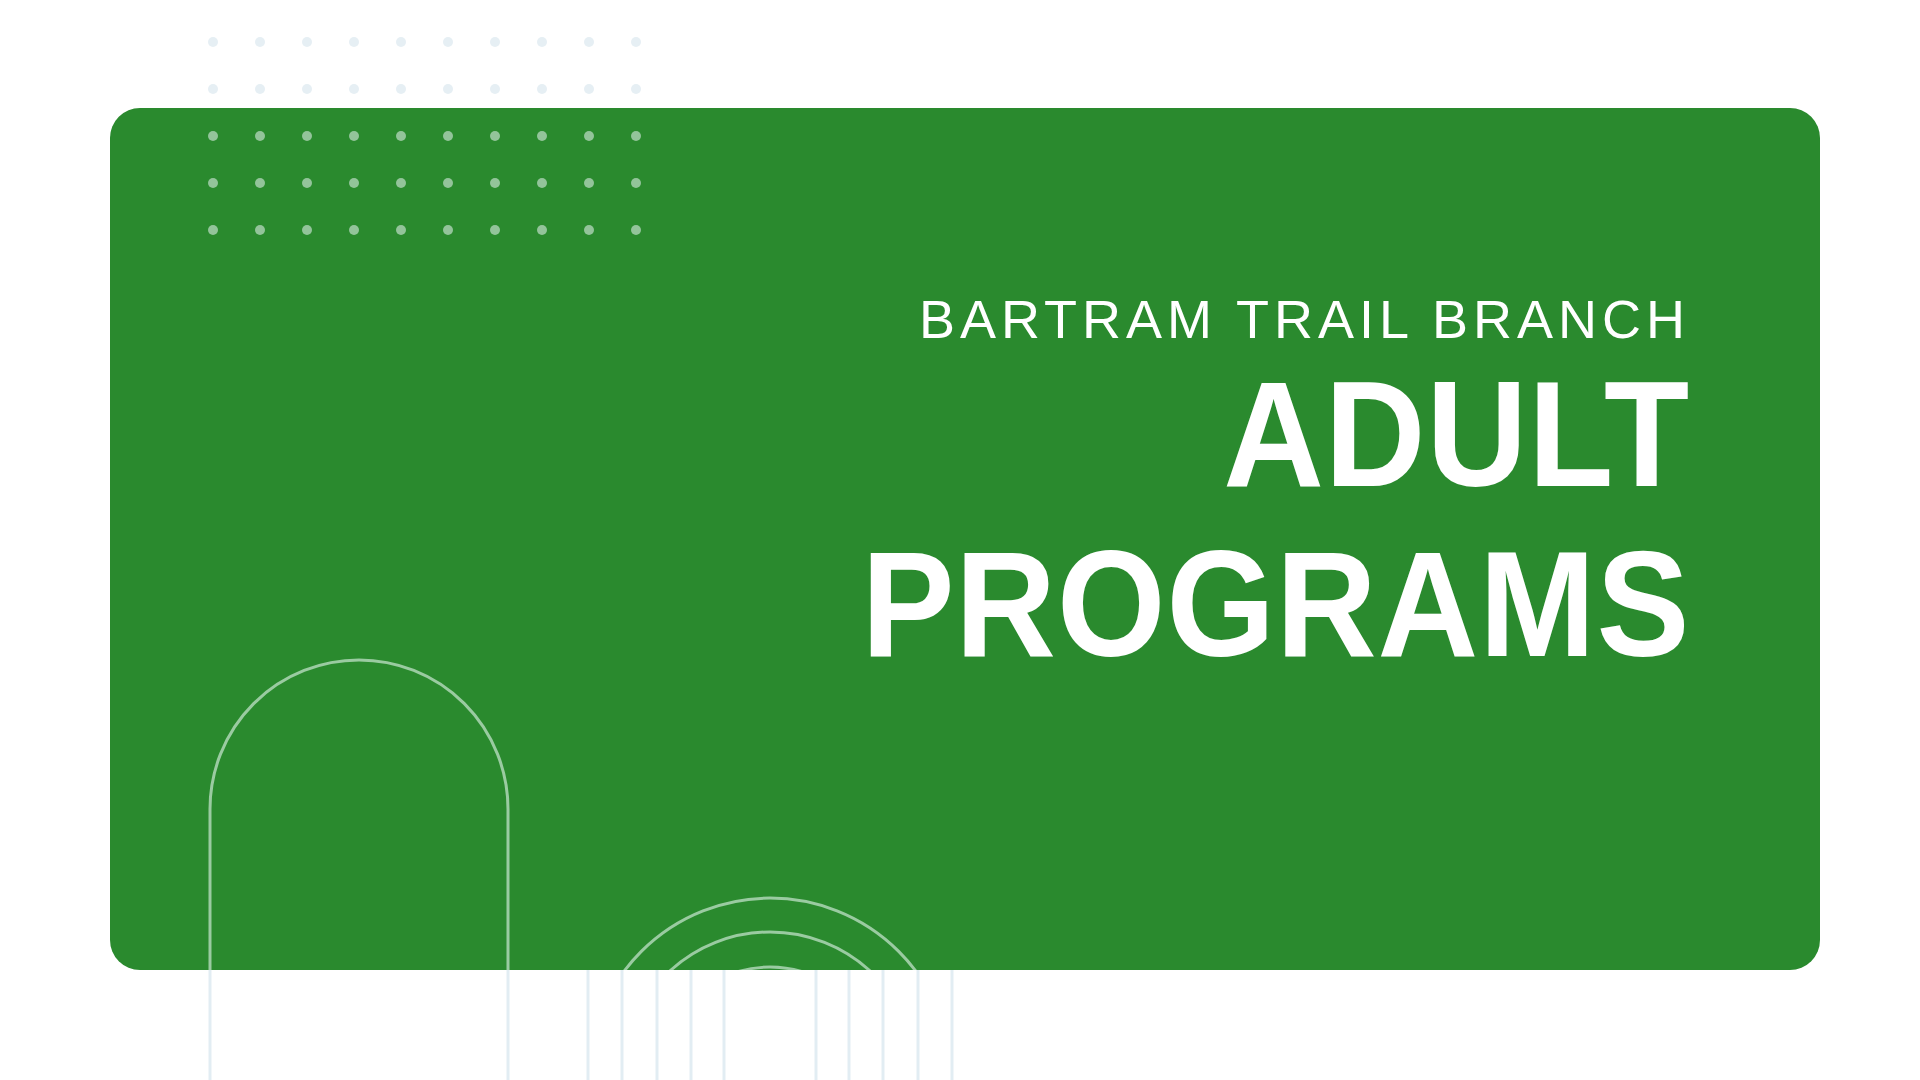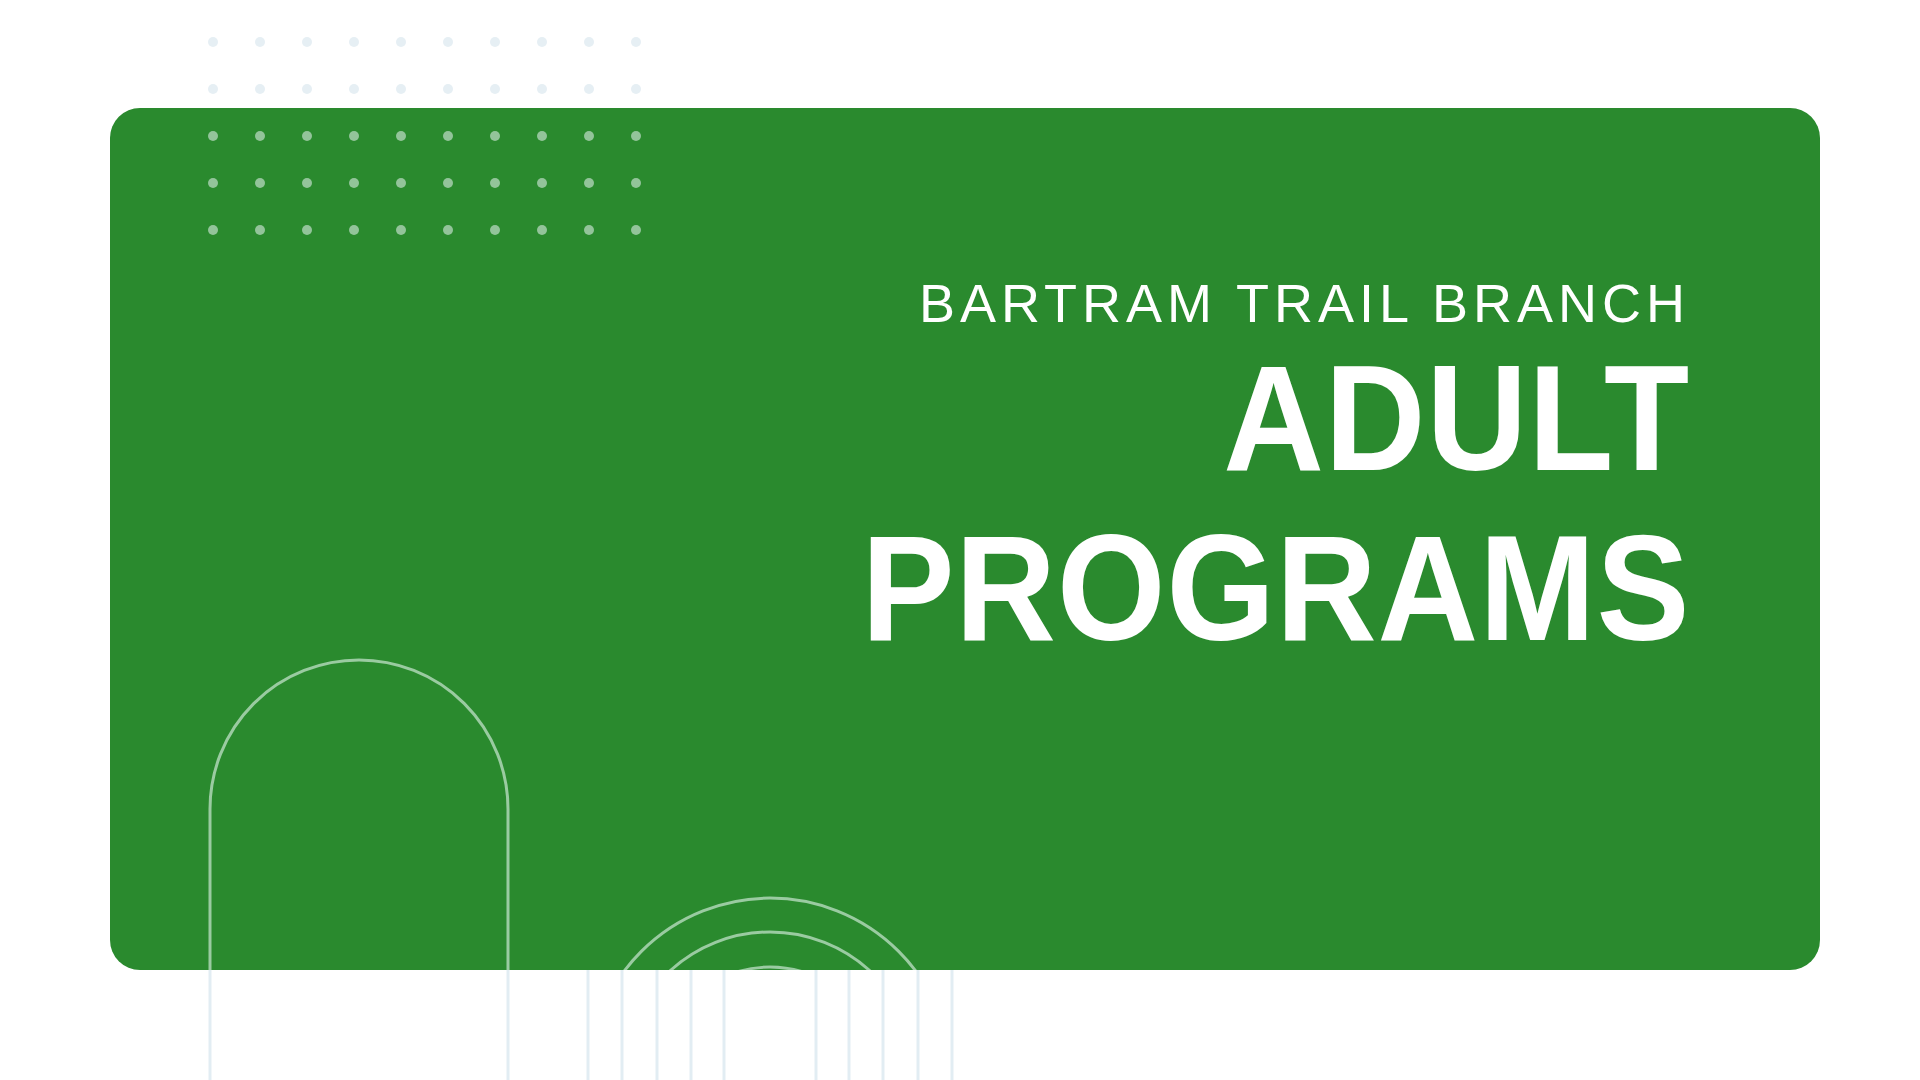--- a/index.html
+++ b/index.html
@@ -50,21 +50,21 @@
     top: -108px;
     width: 1920px;
     height: 1080px;
     pointer-events: none;
   }
 
   
   .text-block {
     position: absolute;
     right: 0;
-    top: 0;
+    top: 16px;
     width: 100%;
     height: 100%;
     pointer-events: none;
     padding-left: 24px;
   }
 
   .eyebrow {
     position: absolute;
     right: 130px;
     top: 168px;

